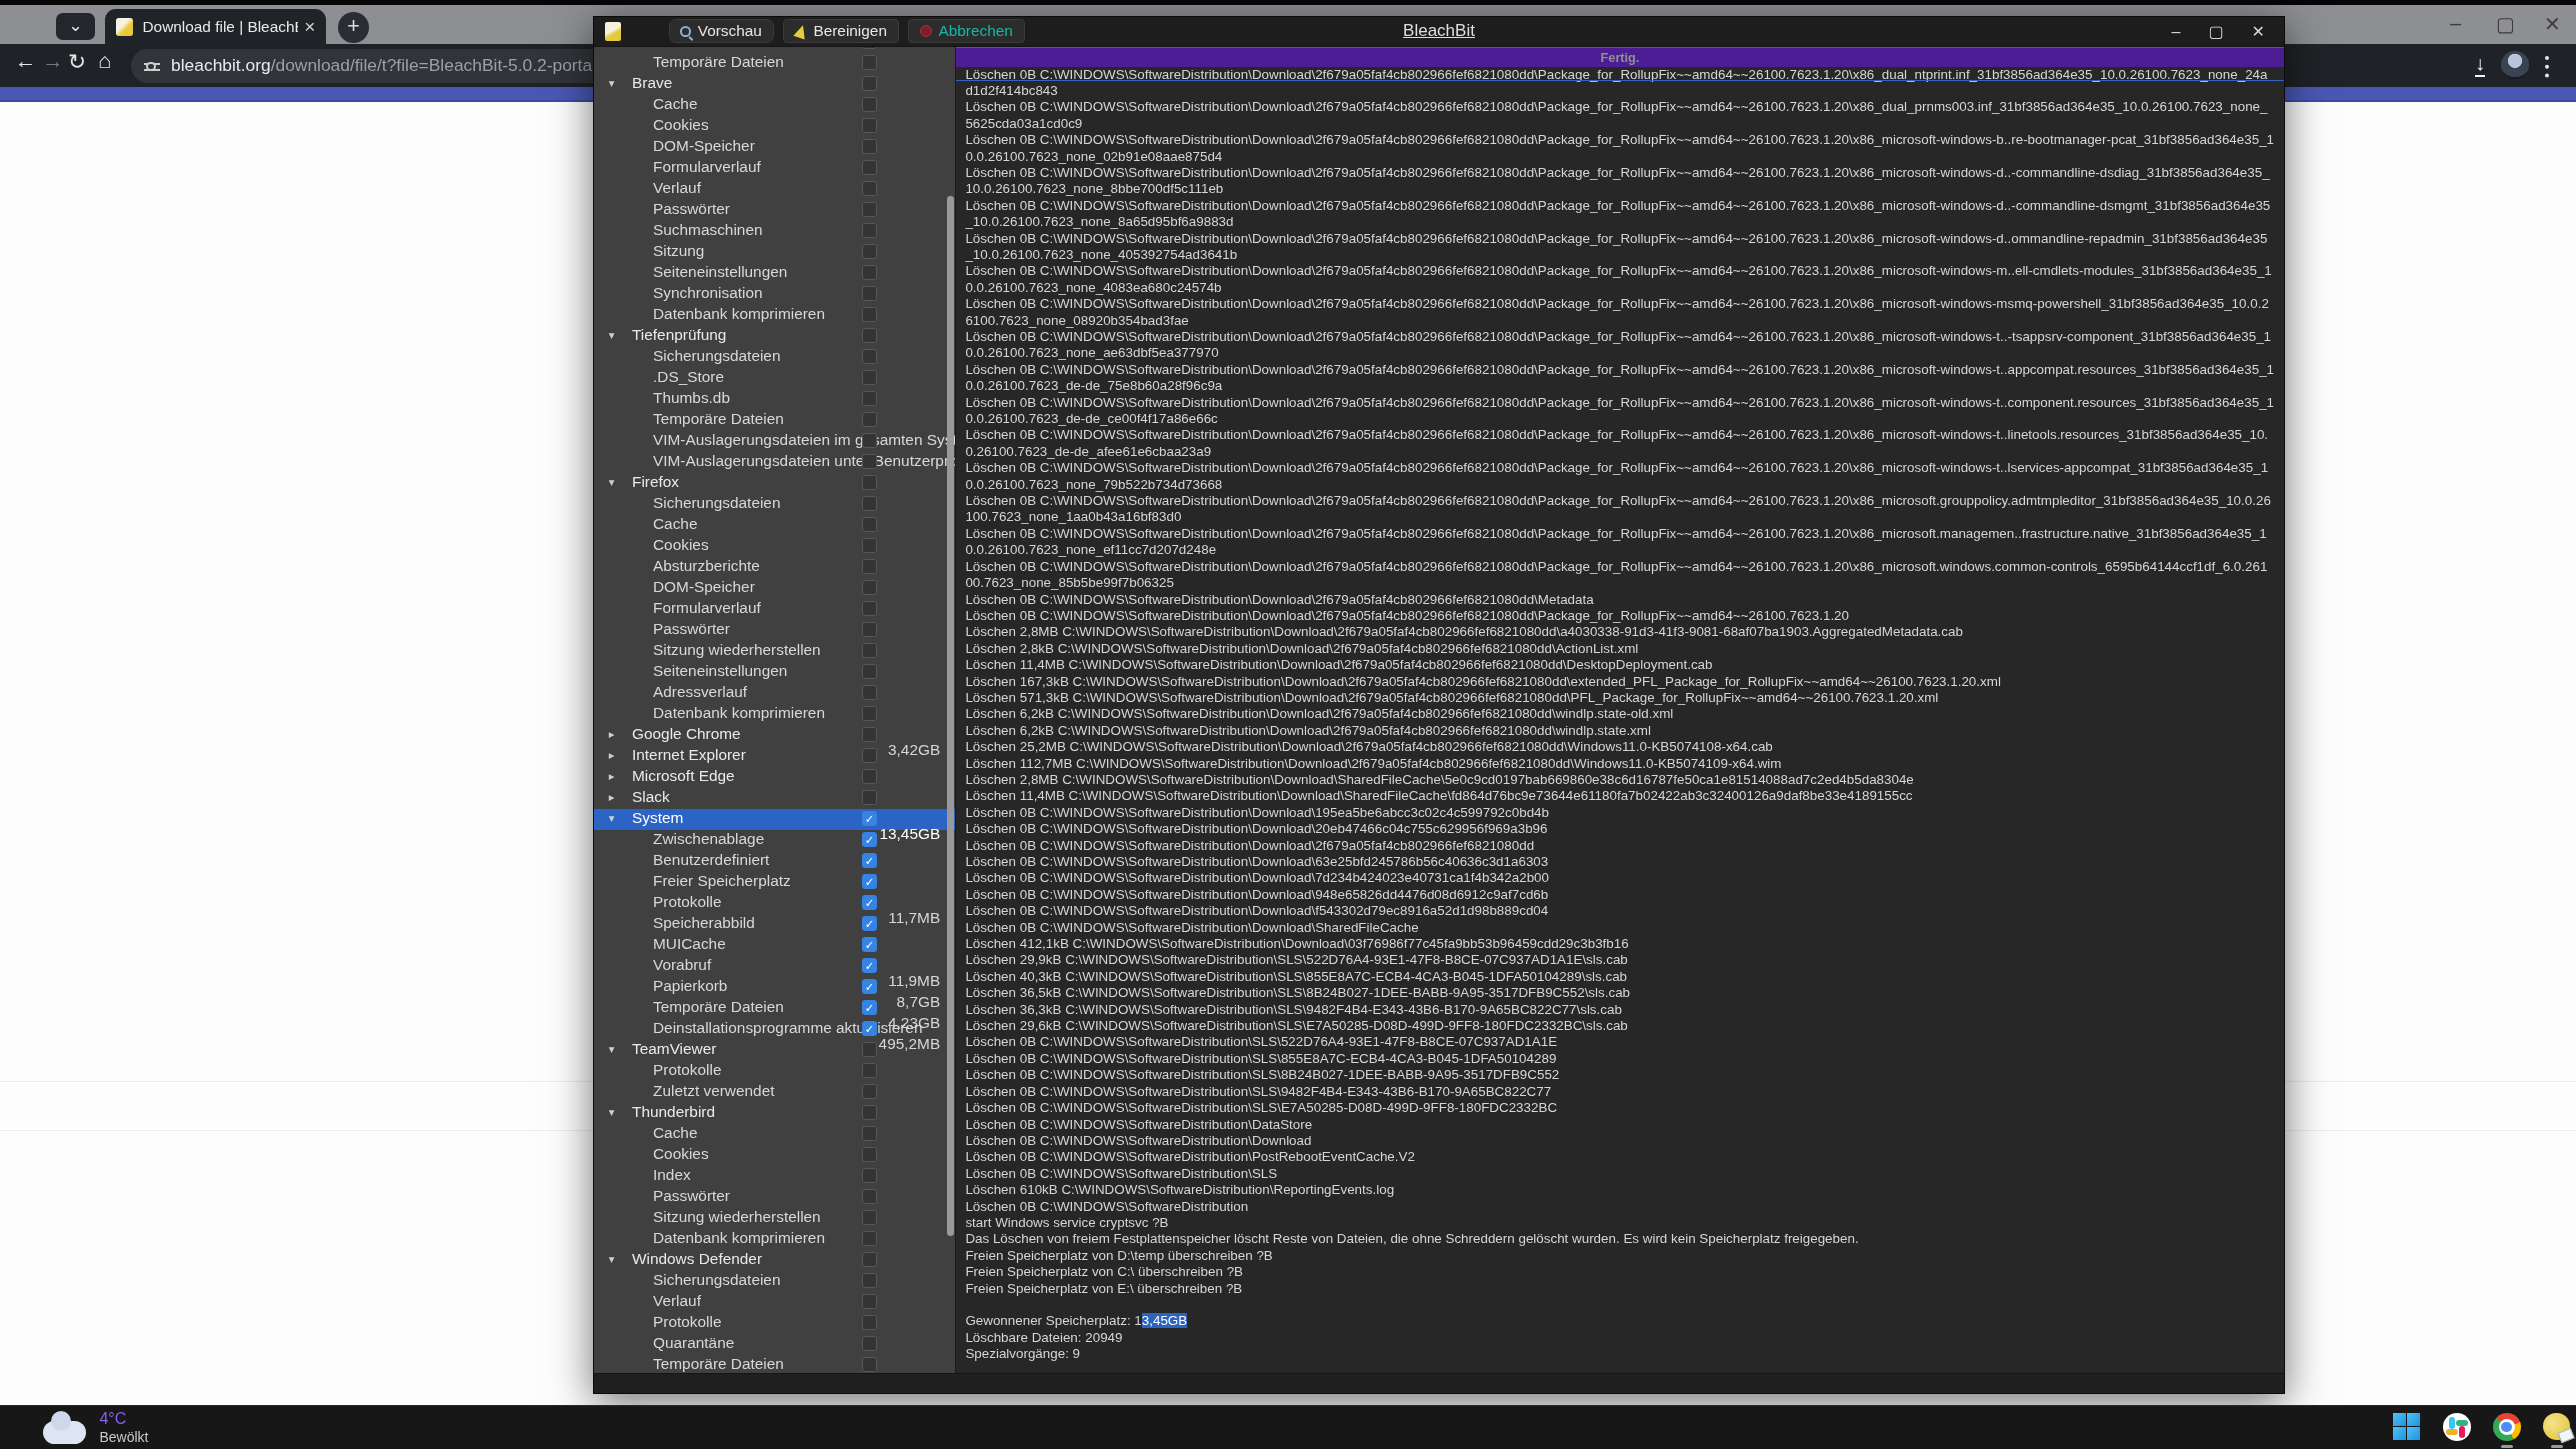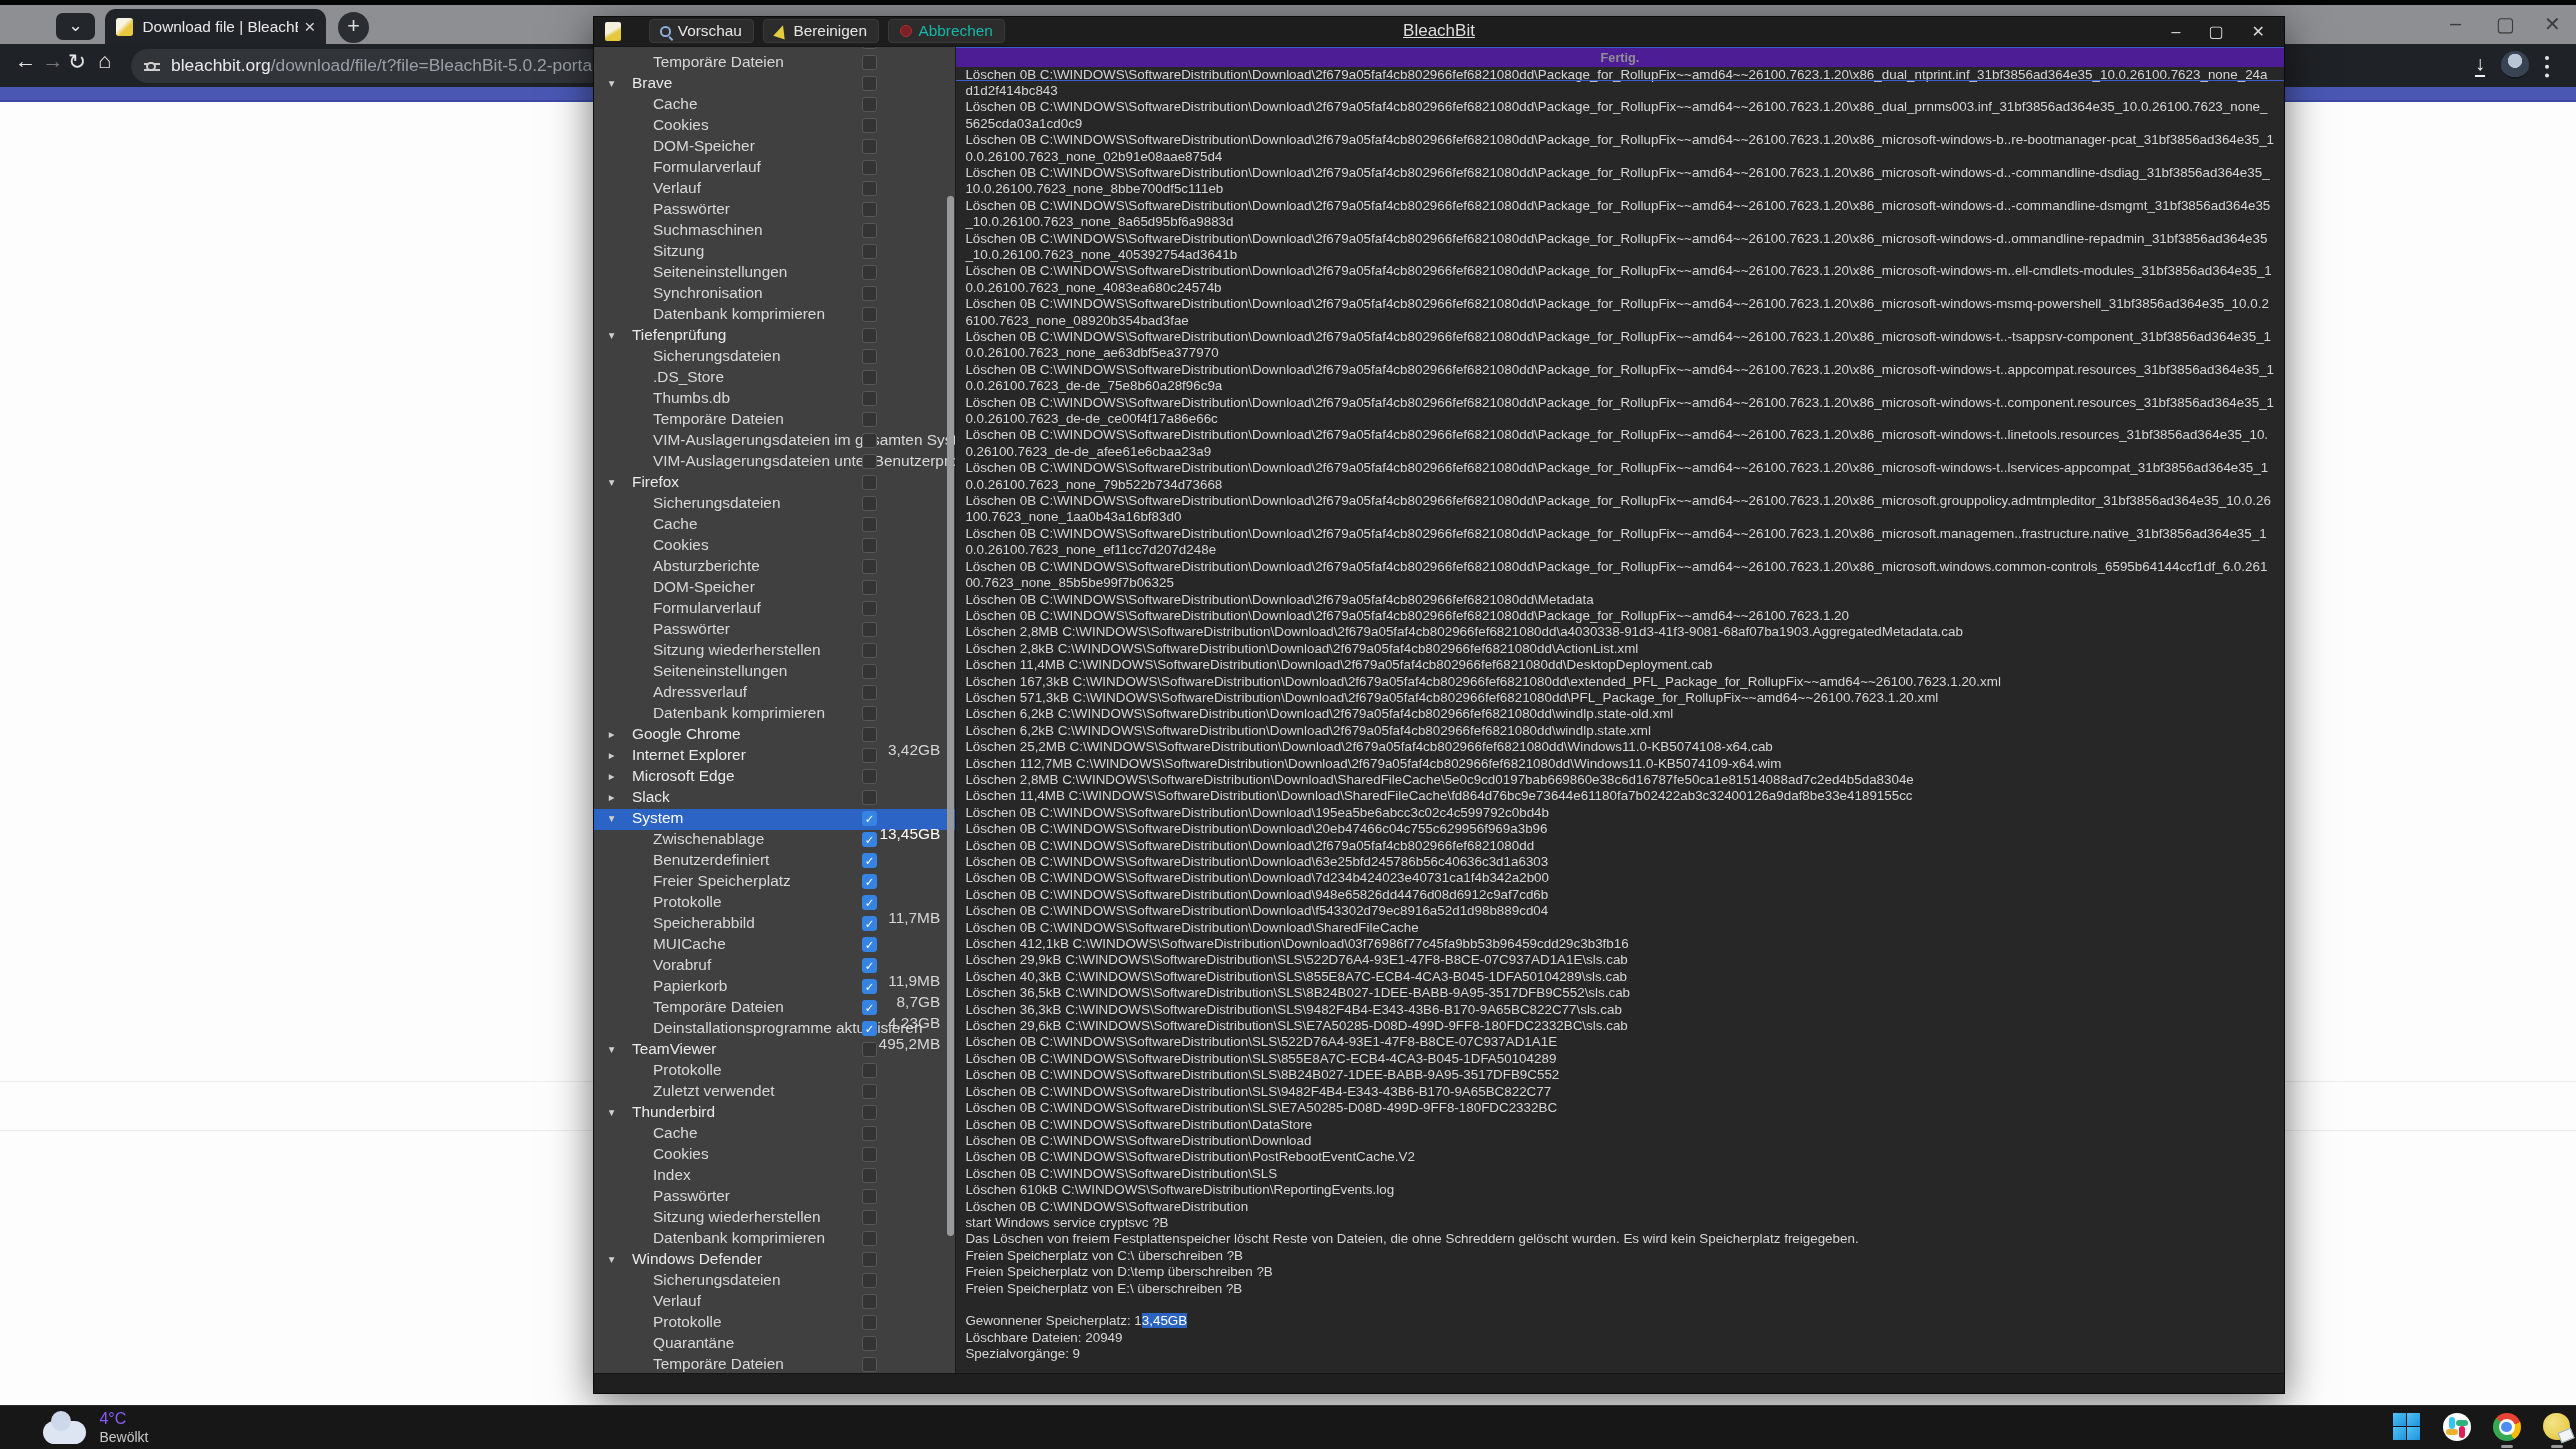--- a/index.html
+++ b/index.html
@@ -170,21 +170,21 @@
   <div class="page">
     <div class="page-blueband"></div>
     <div class="page-line" style="top:994px;"></div>
     <div class="page-line" style="top:1043px;"></div>
   </div>
 
   <div class="bbwin">
     <div class="bbhead">
       <span class="bbicon"></span>
       <span class="bbtitle">BleachBit</span>
-      <div class="bbbtn" style="margin-left:28px;">
+      <div class="bbbtn" style="margin-left:48px;border-radius:7px;">
         <span class="ic-mag"></span>
         <span>Vorschau</span>
       </div>
       <div class="bbbtn">
         <span class="ic-broom"></span>
         <span>Bereinigen</span>
       </div>
       <div class="bbbtn disabled">
         <span class="ic-abort"></span>
         <span>Abbrechen</span>
@@ -529,22 +529,22 @@
             <div class="logline">Löschen 0B C:\WINDOWS\SoftwareDistribution\SLS\9482F4B4-E343-43B6-B170-9A65BC822C77</div>
             <div class="logline">Löschen 0B C:\WINDOWS\SoftwareDistribution\SLS\E7A50285-D08D-499D-9FF8-180FDC2332BC</div>
             <div class="logline">Löschen 0B C:\WINDOWS\SoftwareDistribution\DataStore</div>
             <div class="logline">Löschen 0B C:\WINDOWS\SoftwareDistribution\Download</div>
             <div class="logline">Löschen 0B C:\WINDOWS\SoftwareDistribution\PostRebootEventCache.V2</div>
             <div class="logline">Löschen 0B C:\WINDOWS\SoftwareDistribution\SLS</div>
             <div class="logline">Löschen 610kB C:\WINDOWS\SoftwareDistribution\ReportingEvents.log</div>
             <div class="logline">Löschen 0B C:\WINDOWS\SoftwareDistribution</div>
             <div class="logline">start Windows service cryptsvc ?B</div>
             <div class="logline">Das Löschen von freiem Festplattenspeicher löscht Reste von Dateien, die ohne Schreddern gelöscht wurden. Es wird kein Speicherplatz freigegeben.</div>
+            <div class="logline">Freien Speicherplatz von D:\temp überschreiben ?B</div>
             <div class="logline">Freien Speicherplatz von C:\ überschreiben ?B</div>
-            <div class="logline">Freien Speicherplatz von D:\temp überschreiben ?B</div>
             <div class="logline">Freien Speicherplatz von E:\ überschreiben ?B</div>
             <div class="logline"></div>
           </div>
         <div class="logsummary">
           <div class="logline"><span>Gewonnener Speicherplatz: 1</span><span class="hl">3,45GB</span></div>
           <div class="logline">Löschbare Dateien: 20949</div>
           <div class="logline">Spezialvorgänge: 9</div>
 
         </div>
       </div>

